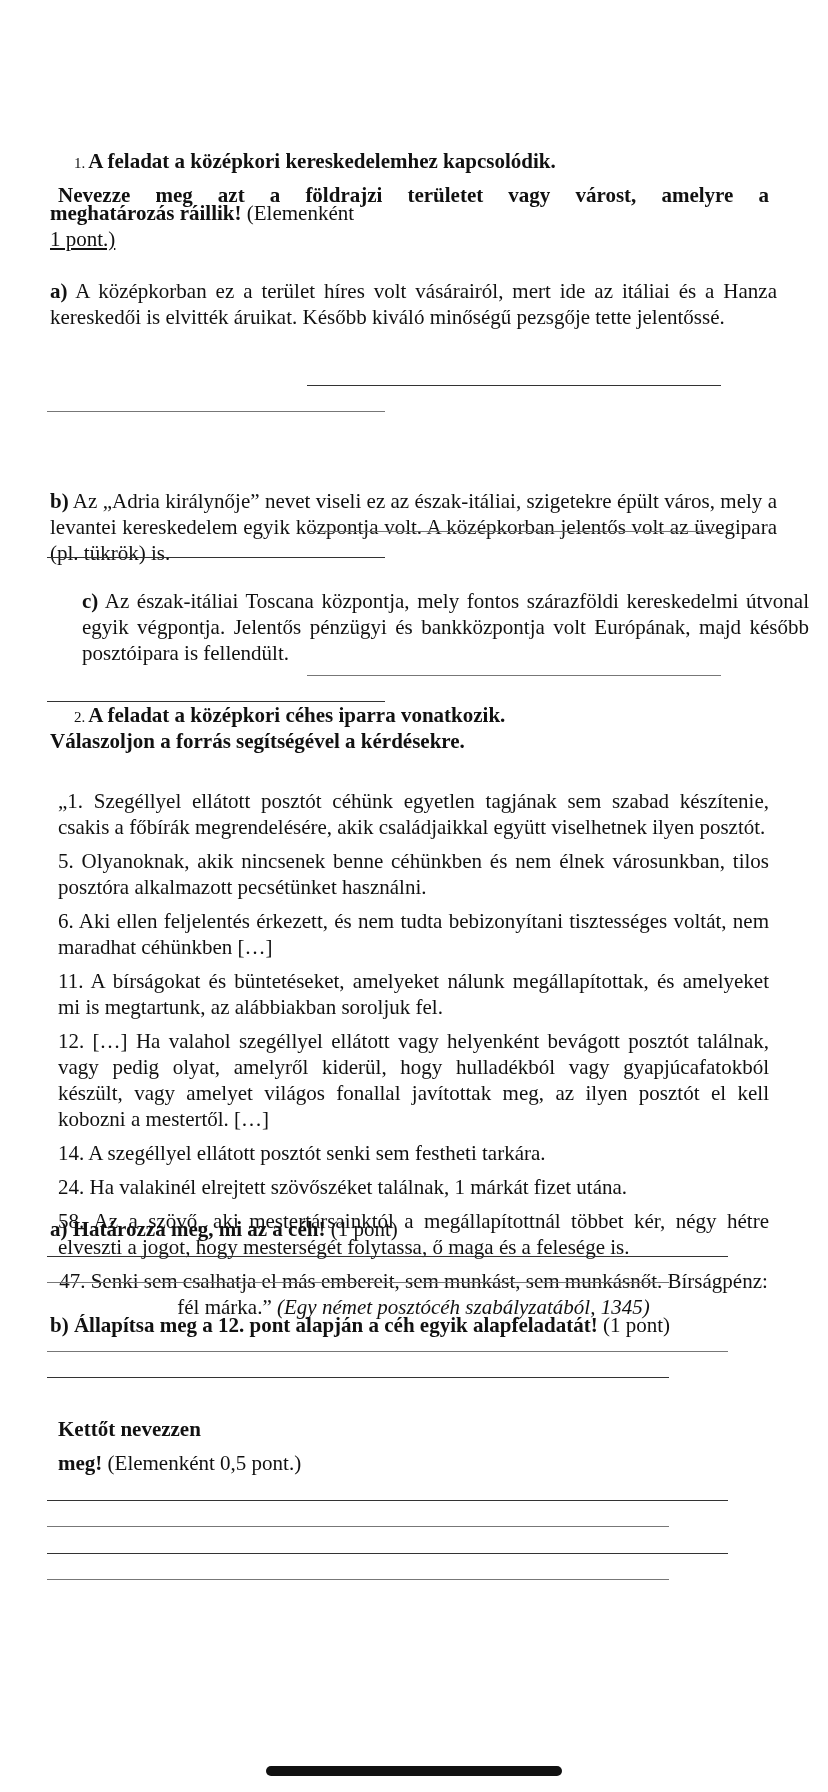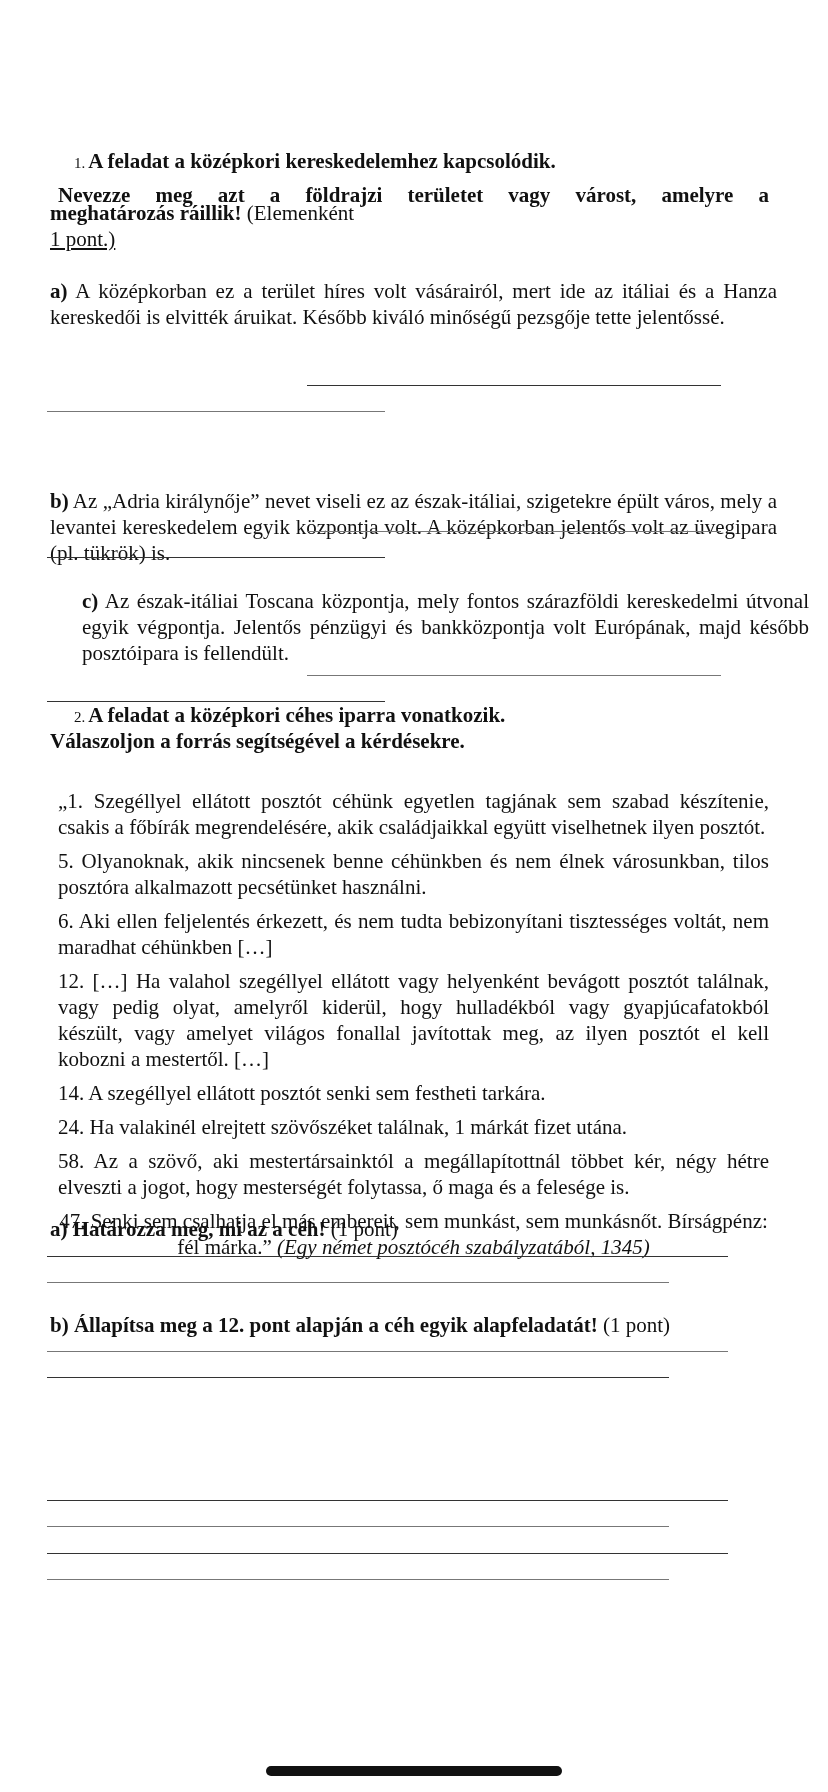--- a/index.html
+++ b/index.html
@@ -96,20 +96,21 @@
     <span class="task-num">2.</span><b>A feladat a középkori céhes iparra vonatkozik.</b>
   </div>
   <div class="abs" style="top:580px;">
     <b>Válaszoljon a forrás segítségével a kérdésekre.</b>
   </div>
 
   <div class="abs justify" style="top:632px;">
     <p>„1. Szegéllyel ellátott posztót céhünk egyetlen tagjának sem szabad készítenie, csakis a főbírák megrendelésére, akik családjaikkal együtt viselhetnek ilyen posztót.</p>
     <p>5. Olyanoknak, akik nincsenek benne céhünkben és nem élnek városunkban, tilos posztóra alkalmazott pecsétünket használni.</p>
     <p>6. Aki ellen feljelentés érkezett, és nem tudta bebizonyítani tisztességes voltát, nem maradhat céhünkben […]</p>
+    <p>11. A bírságokat és büntetéseket, amelyeket nálunk megállapítottak, és amelyeket mi is megtartunk, az alábbiakban soroljuk fel.</p>
     <p>12. […] Ha valahol szegéllyel ellátott vagy helyenként bevágott posztót találnak, vagy pedig olyat, amelyről kiderül, hogy hulladékból vagy gyapjúcafatokból készült, vagy amelyet világos fonallal javítottak meg, az ilyen posztót el kell kobozni a mestertől. […]</p>
     <p>14. A szegéllyel ellátott posztót senki sem festheti tarkára.</p>
     <p>24. Ha valakinél elrejtett szövőszéket találnak, 1 márkát fizet utána.</p>
     <p>58. Az a szövő, aki mestertársainktól a megállapítottnál többet kér, négy hétre elveszti a jogot, hogy mesterségét folytassa, ő maga és a felesége is.</p>
     <p style="text-align:center;"><span>47. Senki sem csalhatja el más embereit, sem munkást, sem munkásnőt. Bírságpénz: fél márka.”</span> <span class="italic">(Egy német posztócéh szabályzatából, 1345)</span></p>
   </div>
 
   <div class="abs" style="top:1068px;">
     <b>a) Határozza meg, mi az a céh!</b>
     <span>(1 pont)</span>
@@ -118,20 +119,22 @@
   <div class="line gray" style="left:-3px; top:1134px; width:622px;"></div>
 
   <div class="abs" style="top:1164px;">
     <b>b) Állapítsa meg a 12. pont alapján a céh egyik alapfeladatát!</b>
     <span>(1 pont)</span>
   </div>
   <div class="line gray" style="left:-3px; top:1203px; width:681px;"></div>
   <div class="line" style="left:-3px; top:1229px; width:622px;"></div>
 
   <div class="abs" style="top:1260px;">
+    <p class="bold">Kettőt nevezzen</p>
+    <p><b>meg!</b> <span>(Elemenként 0,5 pont.)</span></p>
   </div>
   <div class="line" style="left:-3px; top:1352px; width:681px;"></div>
   <div class="line gray" style="left:-3px; top:1378px; width:622px;"></div>
   <div class="line" style="left:-3px; top:1405px; width:681px;"></div>
   <div class="line gray" style="left:-3px; top:1431px; width:622px;"></div>
 </div>
 
 <div class="home-indicator"></div>
 
 </body></html>

